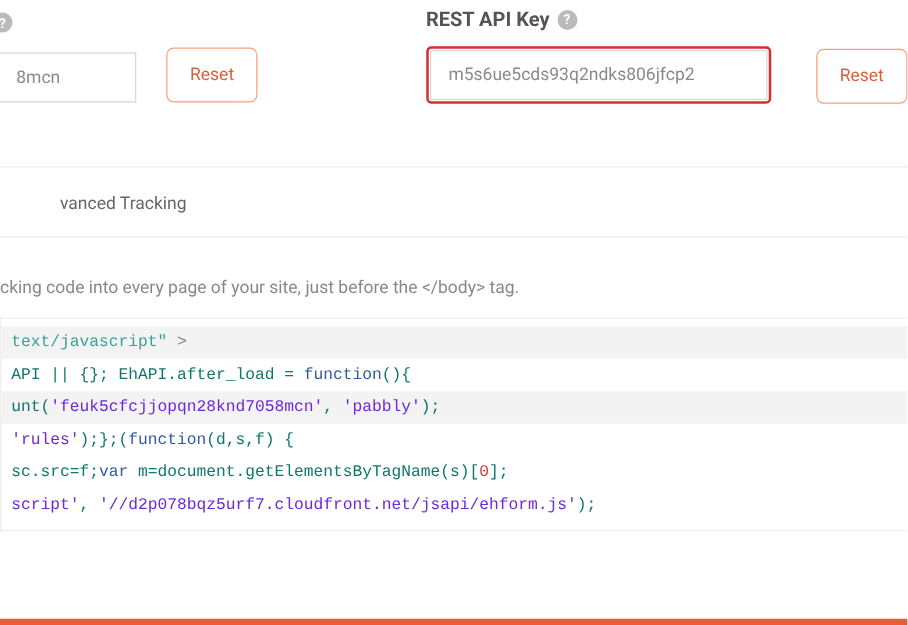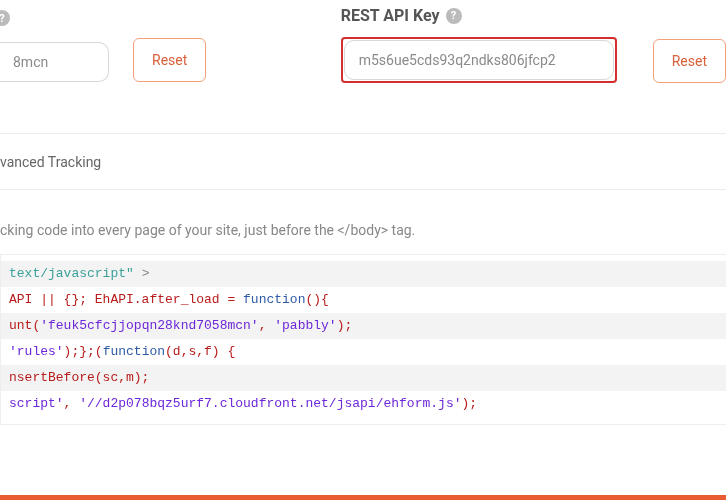--- a/index.html
+++ b/index.html
@@ -57,21 +57,21 @@
       display: flex;
       align-items: flex-end;
       gap: 24px;
     }
     .input-row.right {
       margin-left: 8px;
       gap: 36px;
     }
     .key-input {
       border: 1px solid #d8d8d8;
-      border-radius: 10px;
+      border-radius: 0;
       padding: 10px 14px;
       font-size: 14px;
       color: #8a8a8a;
       font-family: inherit;
       background: #fff;
       height: 40px;
     }
     .key-input.left {
       width: 110px;
       border-top-left-radius: 0;
@@ -105,20 +105,21 @@
     }
     .divider-section {
       border-top: 1px solid #ededed;
       border-bottom: 1px solid #ededed;
       padding: 18px 0;
       margin-top: 30px;
     }
     .tracking-text {
       font-size: 14px;
       color: #666;
+      margin-left: 48px;
     }
     .install-section {
       margin-top: 32px;
     }
     .install-title {
       font-size: 20px;
       font-weight: 500;
       color: #555;
       margin-bottom: 8px;
     }
@@ -139,21 +140,21 @@
     .code-line {
       padding: 2px 8px;
       white-space: pre;
       overflow: hidden;
     }
     .code-line.shade {
       background: #f3f3f3;
     }
     .tok-aqua { color: #3aa198; }
     .tok-gray { color: #888; }
-    .tok-dark { color: #b91c1c; }
+    .tok-dark { color: #0f766e; }
     .tok-orange { color: #6d28d9; }
     .tok-purple { color: #2f5aa5; }
     .tok-red { color: #c53a3a; }
     .bottom-bar {
       position: absolute;
       left: 0;
       right: 0;
       bottom: 0;
       height: 5px;
       background: #e85b33;
@@ -196,18 +197,18 @@
 <div class="install-section">
   <div class="install-sub">
     <span>cking code into every page of your site, just before the</span><span> &lt;/body&gt; </span><span>tag.</span>
   </div>
 
   <div class="code-block">
     <div class="code-line shade"><span class="tok-aqua">text/javascript"</span><span class="tok-gray"> &gt;</span></div>
     <div class="code-line"><span class="tok-dark">API || {}; EhAPI.after_load = </span><span class="tok-purple">function</span><span class="tok-dark">(){</span></div>
     <div class="code-line shade"><span class="tok-dark">unt(</span><span class="tok-orange">'feuk5cfcjjopqn28knd7058mcn'</span><span class="tok-dark">, </span><span class="tok-orange">'pabbly'</span><span class="tok-dark">);</span></div>
     <div class="code-line"><span class="tok-orange">'rules'</span><span class="tok-dark">);};(</span><span class="tok-purple">function</span><span class="tok-dark">(d,s,f) {</span></div>
-    <div class="code-line shade"><span class="tok-dark">nsertBefore(sc,m);</span></div>
+    <div class="code-line"><span class="tok-dark">sc.src=f;</span><span class="tok-purple">var</span><span class="tok-dark"> m=document.getElementsByTagName(s)[</span><span class="tok-red">0</span><span class="tok-dark">];</span></div>
     <div class="code-line"><span class="tok-orange">script'</span><span class="tok-dark">, </span><span class="tok-orange">'//d2p078bqz5urf7.cloudfront.net/jsapi/ehform.js'</span><span class="tok-dark">);</span></div>
   </div>
 </div>
 
 <div class="bottom-bar"></div>
 
 </body></html>

